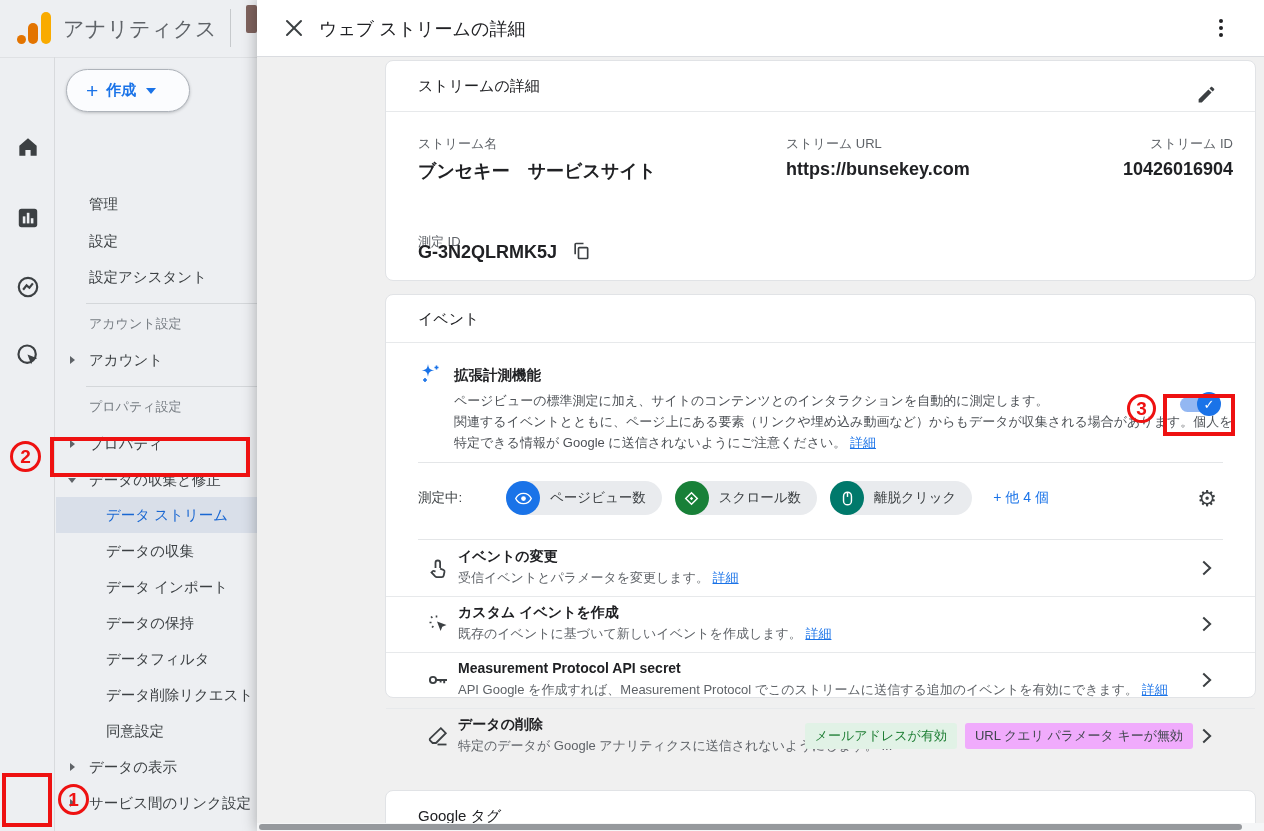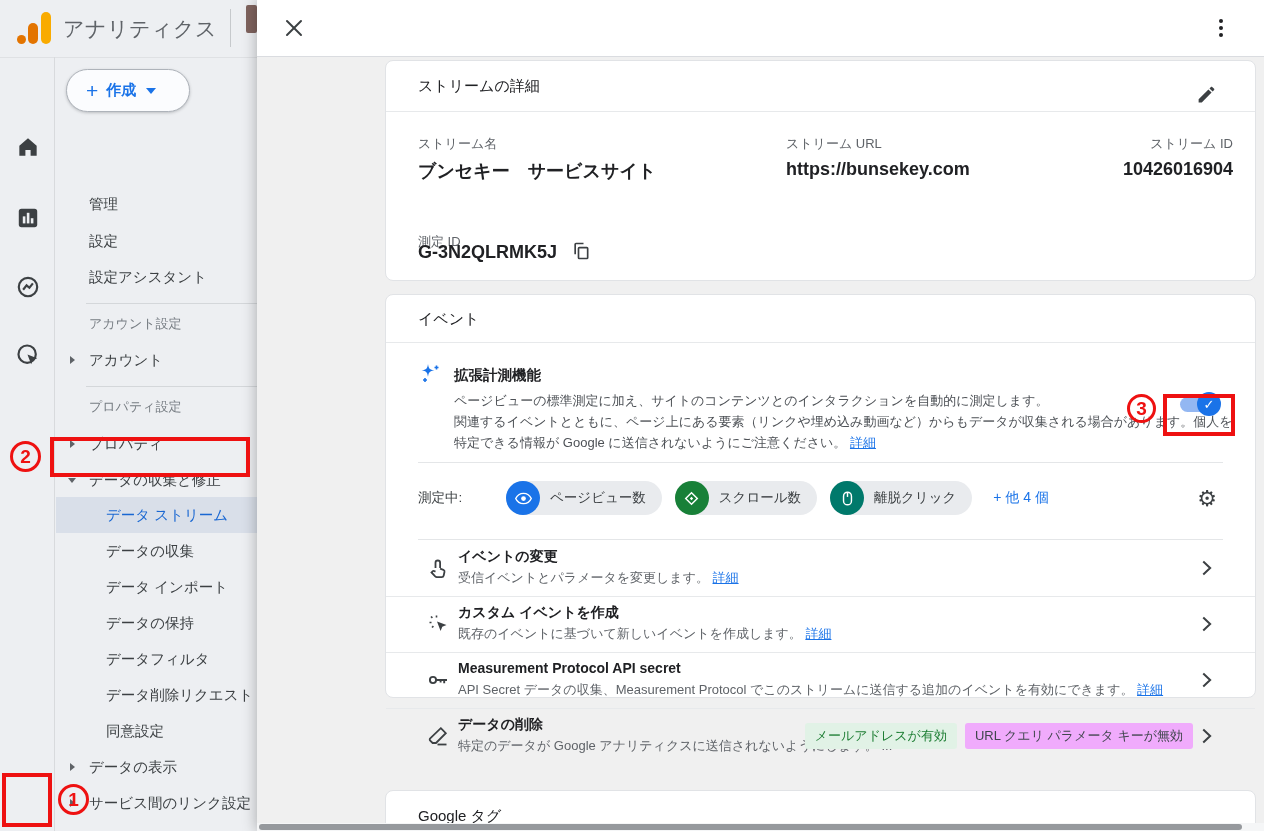--- a/index.html
+++ b/index.html
@@ -166,20 +166,21 @@
   </aside>
 
   <section class="panel">
     <div class="panel-header">
       <div class="close-btn">
         <svg viewBox="0 0 20 20" width="20" height="20" stroke="#3c4043" stroke-width="2" stroke-linecap="round">
             <line x1="3" y1="3" x2="17" y2="17"></line>
             <line x1="17" y1="3" x2="3" y2="17"></line>
           </svg>
       </div>
+      <div class="panel-title">ウェブ ストリームの詳細</div>
       <div class="dots-btn">
         <span class="dot3"></span>
           <span class="dot3"></span>
           <span class="dot3"></span>
       </div>
     </div>
 
     <div class="panel-body">
 
       <div class="card" style="top:2px;height:221px;">
@@ -295,21 +296,21 @@
         </div>
 
         <div class="erow erow-line" style="top:357px;">
           <span class="eicon">
             <svg viewBox="0 0 24 24" width="24" height="24" fill="none" stroke="#3c4043" stroke-width="1.9">
                 <circle cx="7" cy="12" r="3.1"></circle>
                 <path d="M10.2 12H21M18.2 12v3.2M14.6 12v2.4"></path>
               </svg>
           </span>
           <span class="etitle">Measurement Protocol API secret</span>
-          <span class="edesc"><span>API Secret データの収集、Measurement Protocol でこのストリームに送信する追加のイベントを有効にできます。</span> <a class="dlink">詳細</a></span>
+          <span class="edesc"><span>API Google を作成すれば、Measurement Protocol でこのストリームに送信する追加のイベントを有効にできます。</span> <a class="dlink">詳細</a></span>
           <span class="chev"><svg viewBox="0 0 24 24" width="22" height="22" fill="none" stroke="#3c4043" stroke-width="2.2">
                 <polyline points="9 5 16.5 12 9 19"></polyline>
               </svg></span>
         </div>
 
         <div class="erow" style="top:413px;">
           <span class="eicon">
             <svg viewBox="0 0 24 24" width="24" height="24" fill="none" stroke="#3c4043" stroke-width="1.8">
                 <path d="M14.8 4.2l5 5L10 19H6.6l-2.4-2.4a1.6 1.6 0 0 1 0-2.3L14.8 4.2z"></path>
                 <path d="M11.5 20.5h9"></path>

